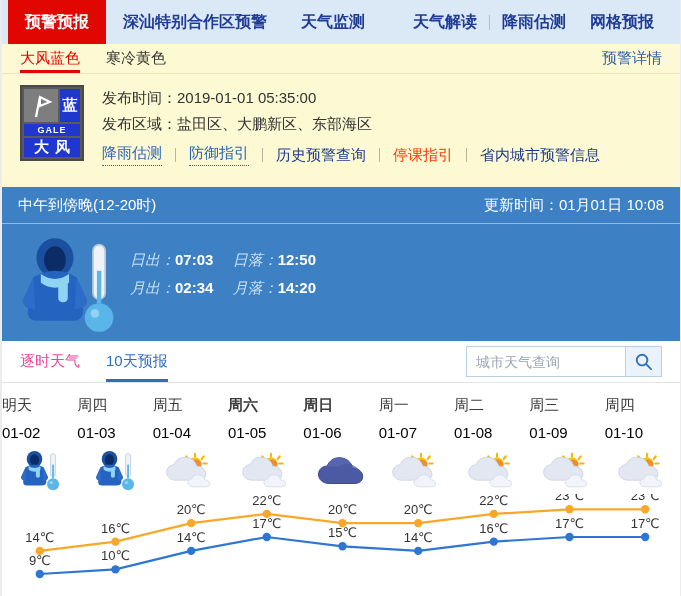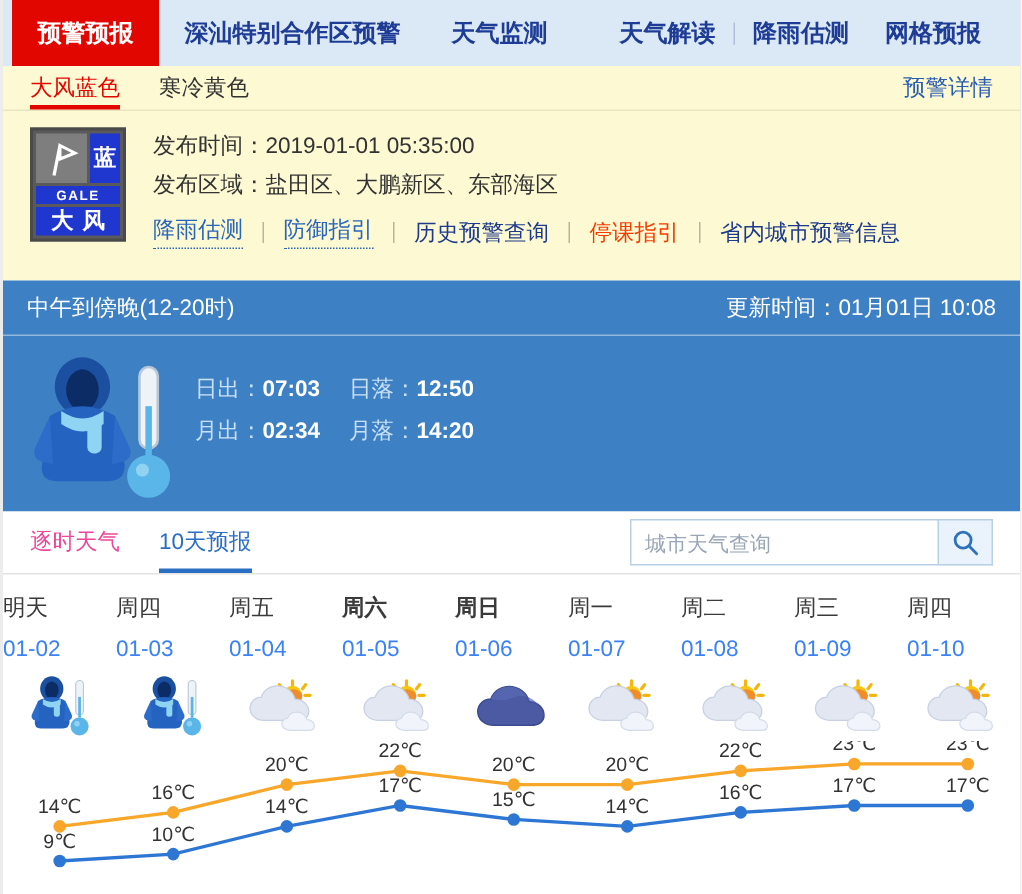--- a/index.html
+++ b/index.html
@@ -56,43 +56,43 @@
               padding:9px 16px 8px 16px; font-size:15px; border-bottom:1px solid rgba(255,255,255,.45); }
   .cur-body { display:flex; padding:8px 16px 0 16px; flex:1; }
   .cur-icon { width:112px; flex-shrink:0; padding-top:4px; }
   .cur-main { flex:1; padding-top:2px; }
   .temp-row { display:flex; align-items:baseline; }
   .big-temp { font-size:29px; font-weight:bold; letter-spacing:1px; }
   .air { font-size:15px; margin-left:22px; }
   .cur-desc { font-size:15px; line-height:22px; margin-top:7px; max-width:440px; }
   .sunmoon { width:186px; flex-shrink:0; font-size:15px; padding-top:14px; }
   .sm-row { display:flex; justify-content:space-between; line-height:28px; }
-  .sm-label { color:#c9e0f4; }
+  .sm-label { color:#c9e0f4;font-style:italic; }
   .sm-val { font-weight:bold; }
 
   
   .fcsec { background:#fff; flex:1; display:flex; flex-direction:column; }
   .fc-tabbar { height:42px; display:flex; align-items:center; padding:0 18px;
                border-bottom:1px solid #e3e3e3; flex-shrink:0; }
   .fc-tab { font-size:15px; color:#ec4899; margin-right:26px; cursor:pointer;
             height:100%; display:flex; align-items:center; position:relative; }
   .fc-tab.active { color:#2b6fc2; }
   .fc-tab.active::after { content:""; position:absolute; left:0; right:0; bottom:0;
             height:3px; background:#2b6fc2; }
   .searchwrap { margin-left:auto; display:flex; height:31px; }
-  .searchwrap input { width:206px; border:1px solid #b7cfe7; font-size:14px; padding:0 9px;
+  .searchwrap input { width:160px; border:1px solid #b7cfe7; font-size:14px; padding:0 9px;
             color:#333; outline:none; font-family:inherit; }
   .searchwrap input::placeholder { color:#9aa6b5; }
   .search-btn { width:36px; background:#eaf3fc; border:1px solid #b7cfe7; border-left:none;
             display:flex; align-items:center; justify-content:center; cursor:pointer; }
 
   .fc-days { display:grid; grid-template-columns:repeat(9,1fr); padding-top:13px; }
   .fc-day { font-size:15px; color:#3a3a3a; }
   .fc-day.bold { font-weight:bold; }
-  .fc-date { font-size:15px; color:#3b82f6; margin-top:9px; }
+  .fc-date { font-size:15px; color:#000000; margin-top:9px; }
   .fc-icon { margin-top:7px; height:46px; display:flex; align-items:center; justify-content:center; }
 
   .fc-chart { display:block; width:681px; height:100px; }
   .chart-label { font-size:13px; fill:#333; font-family:"Liberation Sans","DejaVu Sans",sans-serif; }
 </style>
 </head>
 <body>
 
 <div class="page">
 

